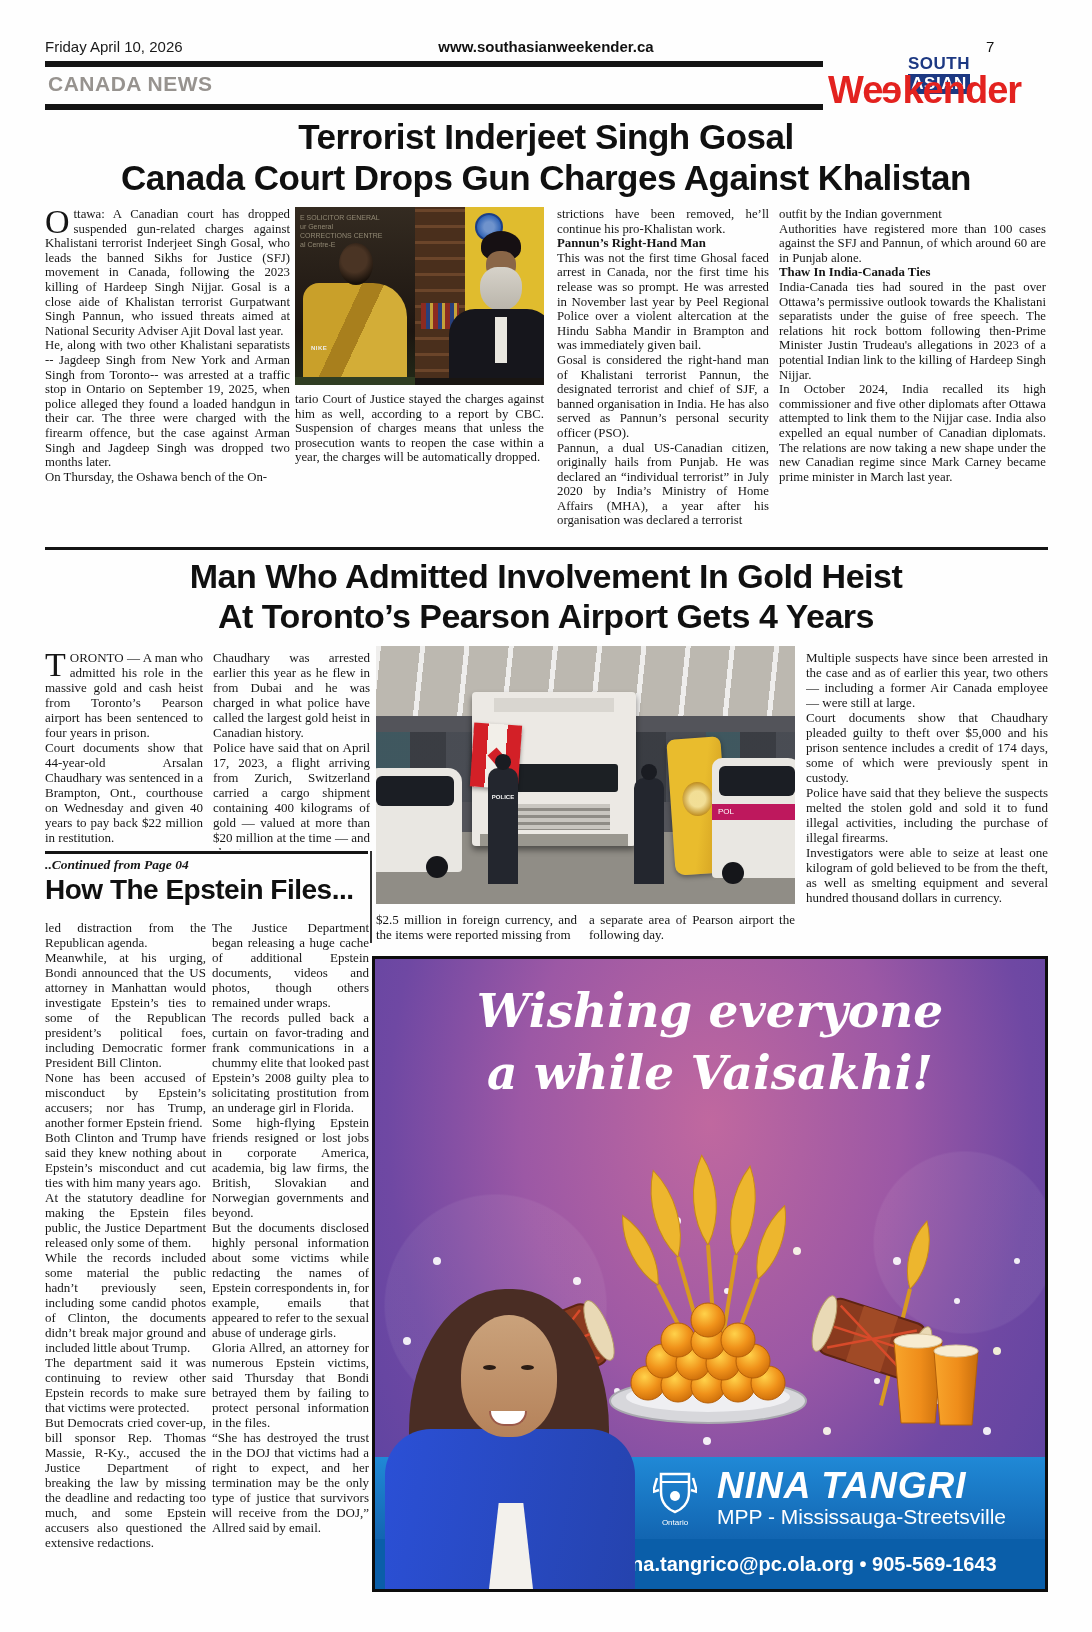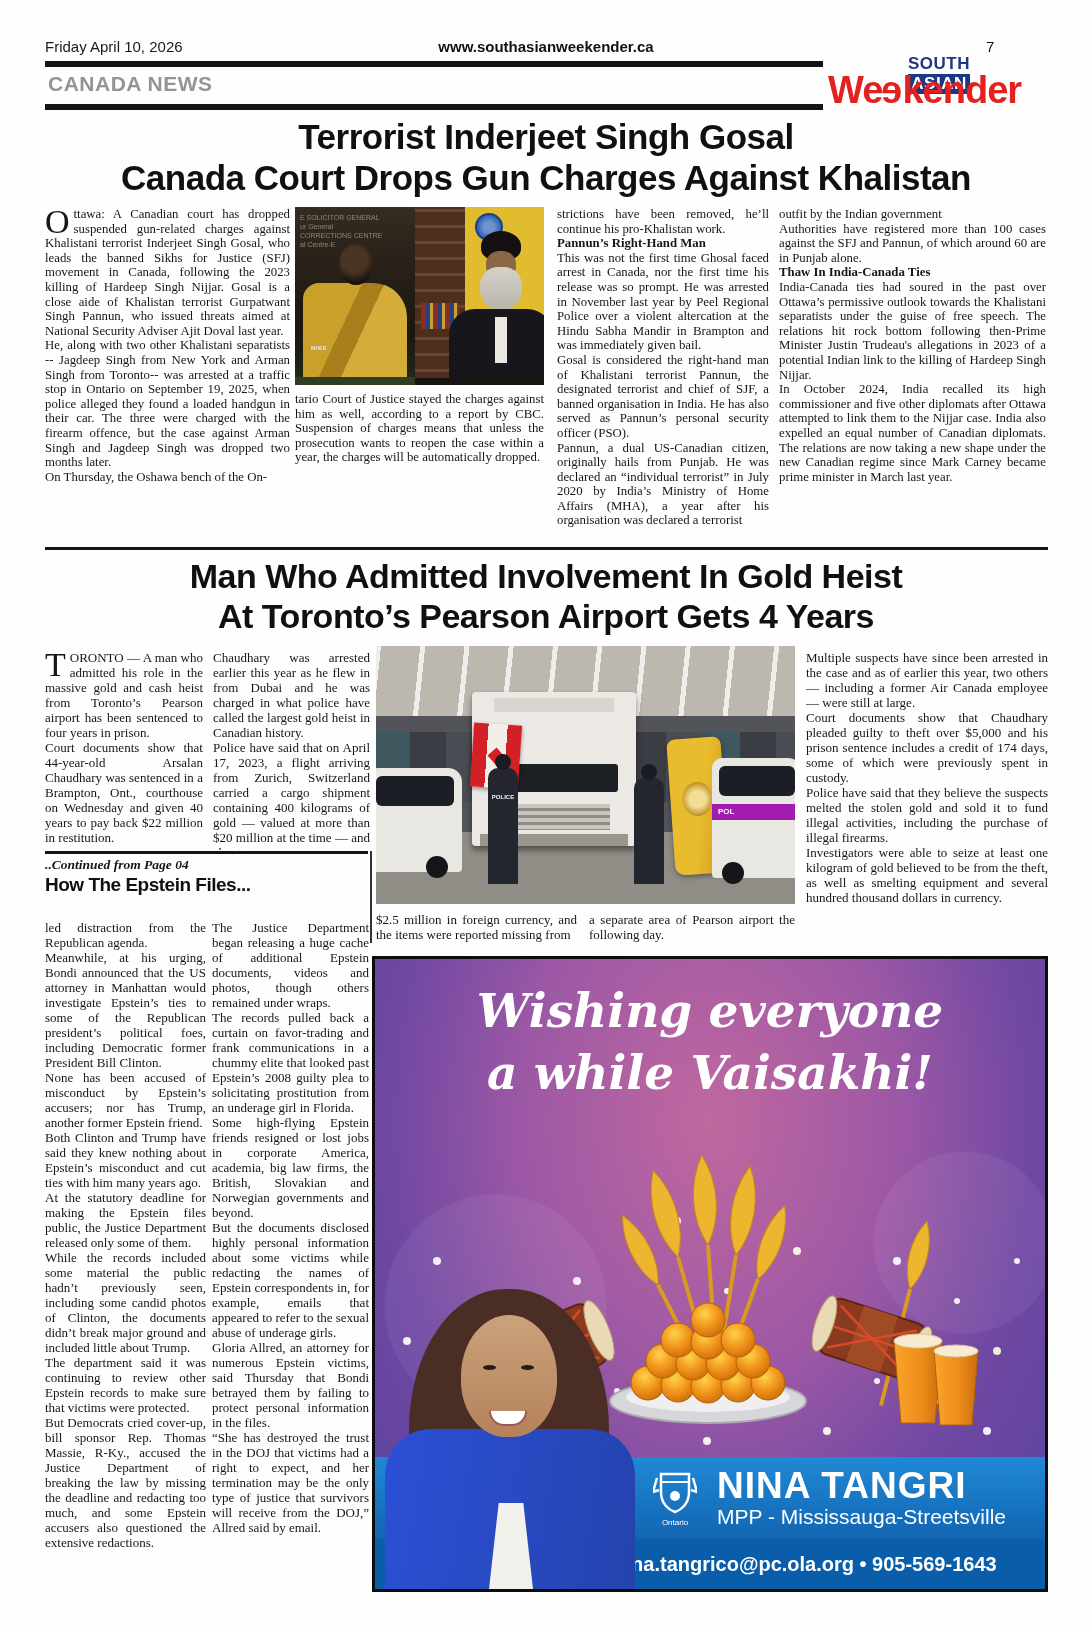--- a/index.html
+++ b/index.html
@@ -87,27 +87,27 @@
      border-radius:8px 8px 18px 10px;background:linear-gradient(100deg,#e9bc2d 0 55%,#c9941d);
      box-shadow:0 2px 5px rgba(0,0,0,.4);}
   .ph2-patch{position:absolute;left:12px;top:44px;width:30px;height:34px;border-radius:50%;
      background:radial-gradient(circle,#f4e7b0 0 35%,#b3801a 75%);opacity:.8;}
   .ph2-cop{position:absolute;width:30px;border-radius:10px 10px 0 0;background:#23262e;}
   .ph2-cop .hd{position:absolute;left:7px;top:-14px;width:16px;height:16px;border-radius:50%;background:#1a1c22;}
   .ph2-cop .lbl{position:absolute;left:0;top:26px;width:100%;text-align:center;
      font-family:"Liberation Sans",sans-serif;font-weight:bold;font-size:6px;color:#f4f4f4;}
   .ph2-suv{position:absolute;background:#e9e7e2;border-radius:10px 14px 4px 4px;}
   .ph2-suv .win{position:absolute;left:8%;top:8px;width:84%;height:30px;background:#1b1e24;border-radius:6px;}
-  .ph2-suv .stripe{position:absolute;left:0;top:46px;width:100%;height:16px;background:#a21caf;color:#fff;
-     font-family:"Liberation Sans",sans-serif;font-weight:bold;font-size:8px;line-height:16px;padding-left:6px;box-sizing:border-box;}
+  .ph2-suv .stripe{position:absolute;left:0;top:46px;width:100%;height:16px;background:#be185d;color:#fff;
+     font-family:"Liberation Sans",sans-serif;font-weight:normal;font-size:8px;line-height:16px;padding-left:6px;box-sizing:border-box;}
   .ph2-suv .wheel{position:absolute;bottom:-6px;width:22px;height:22px;border-radius:50%;background:#15161a;}
   
   .continued{left:45px;top:857px;font-size:13.5px;font-style:italic;font-weight:bold;}
   .ep-head{left:45px;top:874px;font-family:"Liberation Sans",sans-serif;font-weight:700;
-           font-size:19px;letter-spacing:-.5px;color:#101010;}
+           font-size:28px;letter-spacing:-.5px;color:#101010;}
   
   .ad{left:372px;top:956px;width:670px;height:630px;border:3px solid #0d0d0d;overflow:hidden;
       background:
         radial-gradient(circle at 18% 55%,rgba(255,255,255,.06) 0 110px,rgba(255,255,255,0) 112px),
         radial-gradient(circle at 88% 45%,rgba(255,255,255,.06) 0 90px,rgba(255,255,255,0) 92px),
         radial-gradient(ellipse at 50% 26%,#c0689f 0%,#9c58a5 40%,#6f48a3 68%,#5742a0 100%);}
   .ad-g{position:absolute;left:0;width:100%;text-align:center;color:#fff;
         font-family:"DejaVu Serif",serif;font-style:italic;font-weight:700;font-size:47px;}
   .sparkles{position:absolute;left:0;top:0;width:4px;height:4px;border-radius:50%;background:transparent;
     box-shadow:60px 300px 0 2px #fff,120px 360px 0 1px #ffd,200px 320px 0 2px #fff,90px 420px 0 1px #fff,
@@ -118,21 +118,21 @@
      270px 500px 0 1px #fff,150px 520px 0 2px #fff,640px 300px 0 1px #fff,30px 380px 0 2px #fff;opacity:.9;}
   .ad-illo{position:absolute;left:65px;top:180px;}
   .ad-band1{position:absolute;left:0;right:0;bottom:50px;height:82px;
      background:linear-gradient(#2089d6,#1265b1);display:flex;align-items:center;padding-left:272px;box-sizing:border-box;}
   .ad-band2{position:absolute;left:0;right:0;bottom:0;height:50px;background:#0a5ea9;
      color:#fff;font-family:"Liberation Sans",sans-serif;font-weight:bold;font-size:20px;line-height:50px;
      text-align:center;padding-left:190px;box-sizing:border-box;}
   .crest{width:56px;margin-right:14px;text-align:center;color:#fff;
      font-family:"Liberation Sans",sans-serif;font-size:8px;}
   .nt-name{color:#fff;font-family:"Liberation Sans",sans-serif;font-weight:bold;font-size:37px;
-     letter-spacing:1px;line-height:38px;}
+     letter-spacing:1px;line-height:38px;font-style:italic;}
   .nt-title{color:#fff;font-family:"Liberation Sans",sans-serif;font-size:21px;line-height:24px;}
   .woman{position:absolute;left:6px;bottom:0;width:258px;height:300px;z-index:5;}
   .w-hair{position:absolute;left:28px;top:0;width:200px;height:292px;border-radius:48% 48% 36% 36%;
      background:radial-gradient(circle at 50% 28%,#4a2d24 0 55%,#2b1a14 90%);}
   .w-body{position:absolute;left:4px;bottom:0;width:250px;height:160px;border-radius:46px 46px 0 0;
      background:linear-gradient(100deg,#2b50d6,#2543ae);}
   .w-top{position:absolute;left:108px;bottom:0;width:44px;height:86px;background:#f3f1ec;
      clip-path:polygon(0 100%,100% 100%,78% 0,22% 0);}
   .w-face{position:absolute;left:80px;top:26px;width:96px;height:122px;border-radius:50% 50% 46% 46%;
      background:linear-gradient(#caa27b,#b5825a);}

